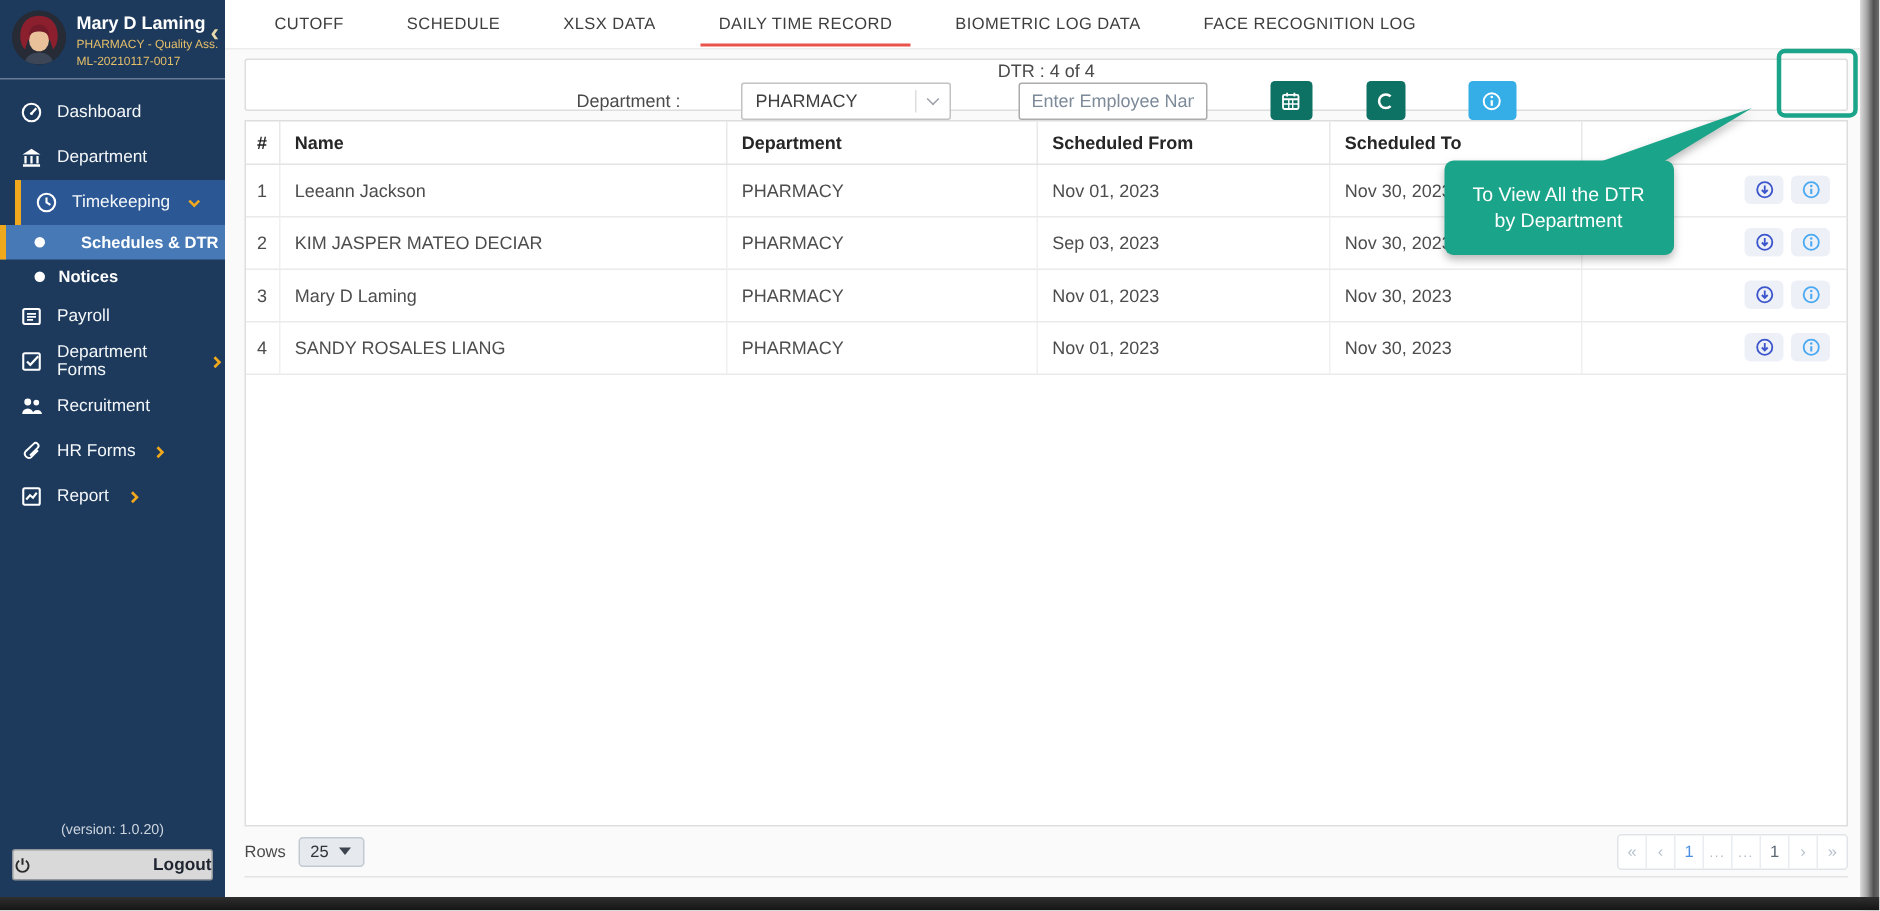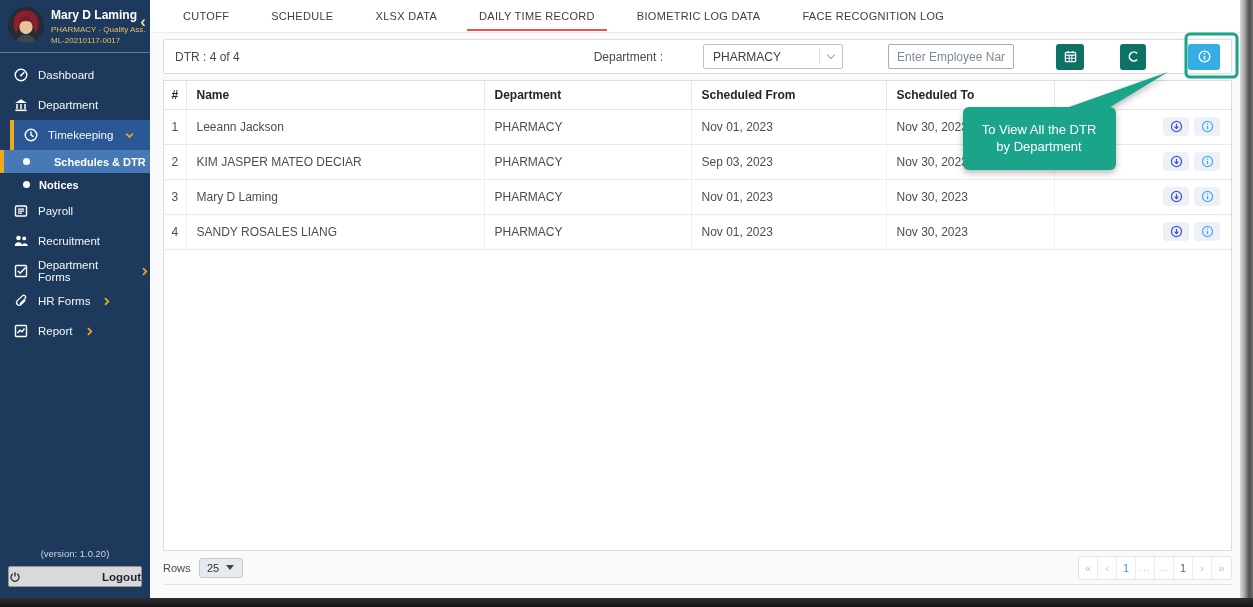--- a/index.html
+++ b/index.html
@@ -40,21 +40,21 @@
   .main { position:absolute; left:150px; top:0; width:1090px; height:598px; background:#fafafa; }
   .tabbar { height:33px; background:#fff; border-bottom:1px solid #ececec;
             display:flex; align-items:center; padding-left:12px; }
   .tab { font-size:11px; color:#3e3e3e; padding:0 21px; height:100%; display:flex;
          align-items:center; position:relative; cursor:pointer; letter-spacing:.3px; white-space:nowrap; }
   .tab.active::after { content:""; position:absolute; left:9px; right:9px; bottom:1px;
                        height:2px; background:var(--tab-red); }
 
   .toolbar { margin:6px 8px 0 13px; height:35px; border:1px solid #dddddd; border-radius:2px;
              background:#fff; display:flex; align-items:center; padding:0 11px;
-             justify-content:space-between; }
+             justify-content:space-between;flex-direction:column; }
   .tb-left { font-size:12px; color:#4a4a4a; }
   .tb-right { display:flex; align-items:center;gap:32px; }
   .dep-label { font-size:12px; color:#4a4a4a; margin-right:8px; }
   .select { width:140px; height:25px; border:1px solid #c2c2c2; border-radius:2px; display:flex;
             align-items:center; padding:0 8px 0 9px; font-size:12px; color:#3f3f3f; background:#fff;
             cursor:pointer; margin-right:13px; }
   .select .val { flex:1; }
   .select .vline { width:1px; height:15px; background:#ddd; margin-right:8px; }
   .select .arrow { width:6px; height:6px; border-right:1.5px solid #9aa0a8;
                    border-bottom:1.5px solid #9aa0a8; transform:rotate(45deg); margin-top:-3px; }
@@ -184,41 +184,41 @@
             <svg width="16" height="16" viewBox="0 0 16 16">
               <rect x="2.5" y="3" width="11" height="10" rx="1" fill="none" stroke="#fff" stroke-width="1.4"></rect>
               <path d="M5 6.2 H11 M5 8.2 H11 M5 10.2 H9" stroke="#fff" stroke-width="1.2"></path>
             </svg>
           </span>
           <span class="s-label">Payroll</span>
         </div>
         <div class="side-item">
           <span class="s-icon">
             <svg width="16" height="16" viewBox="0 0 16 16">
+              <rect x="2.5" y="2.5" width="11" height="11" rx="1" fill="none" stroke="#fff" stroke-width="1.4"></rect>
+              <path d="M5 8 L7.2 10.2 L12.5 4.5" stroke="#fff" stroke-width="1.5" fill="none"></path>
+            </svg>
+          </span>
+          <span class="s-label">Department Forms</span>
+          <span class="s-chev">
+            <svg width="11" height="11" viewBox="0 0 10 10">
+              <path d="M3.6 2 L6.6 5 L3.6 8" fill="none" stroke="#f0a81c" stroke-width="1.6"></path>
+            </svg>
+          </span>
+        </div>
+        <div class="side-item">
+          <span class="s-icon">
+            <svg width="16" height="16" viewBox="0 0 16 16">
               <circle cx="5.5" cy="5" r="2.3" fill="#fff"></circle>
               <path d="M1.8 13 a3.7 3.7 0 0 1 7.4 0 Z" fill="#fff"></path>
               <circle cx="11.2" cy="5.4" r="1.9" fill="#fff"></circle>
               <path d="M8.7 13 a3.2 3.2 0 0 1 6.3 0 Z" fill="#fff"></path>
             </svg>
           </span>
           <span class="s-label">Recruitment</span>
-        </div>
-        <div class="side-item">
-          <span class="s-icon">
-            <svg width="16" height="16" viewBox="0 0 16 16">
-              <rect x="2.5" y="2.5" width="11" height="11" rx="1" fill="none" stroke="#fff" stroke-width="1.4"></rect>
-              <path d="M5 8 L7.2 10.2 L12.5 4.5" stroke="#fff" stroke-width="1.5" fill="none"></path>
-            </svg>
-          </span>
-          <span class="s-label">Department Forms</span>
-          <span class="s-chev">
-            <svg width="11" height="11" viewBox="0 0 10 10">
-              <path d="M3.6 2 L6.6 5 L3.6 8" fill="none" stroke="#f0a81c" stroke-width="1.6"></path>
-            </svg>
-          </span>
         </div>
         <div class="side-item">
           <span class="s-icon">
             <svg width="16" height="16" viewBox="0 0 16 16">
               <path d="M12.3 7.2 L8 11.6 a2.7 2.7 0 0 1 -3.8 -3.8 L9.4 2.9 a1.9 1.9 0 0 1 2.7 2.7 L7 10.7" fill="none" stroke="#fff" stroke-width="1.3"></path>
             </svg>
           </span>
           <span class="s-label">HR Forms</span>
           <span class="s-chev">
             <svg width="11" height="11" viewBox="0 0 10 10">

